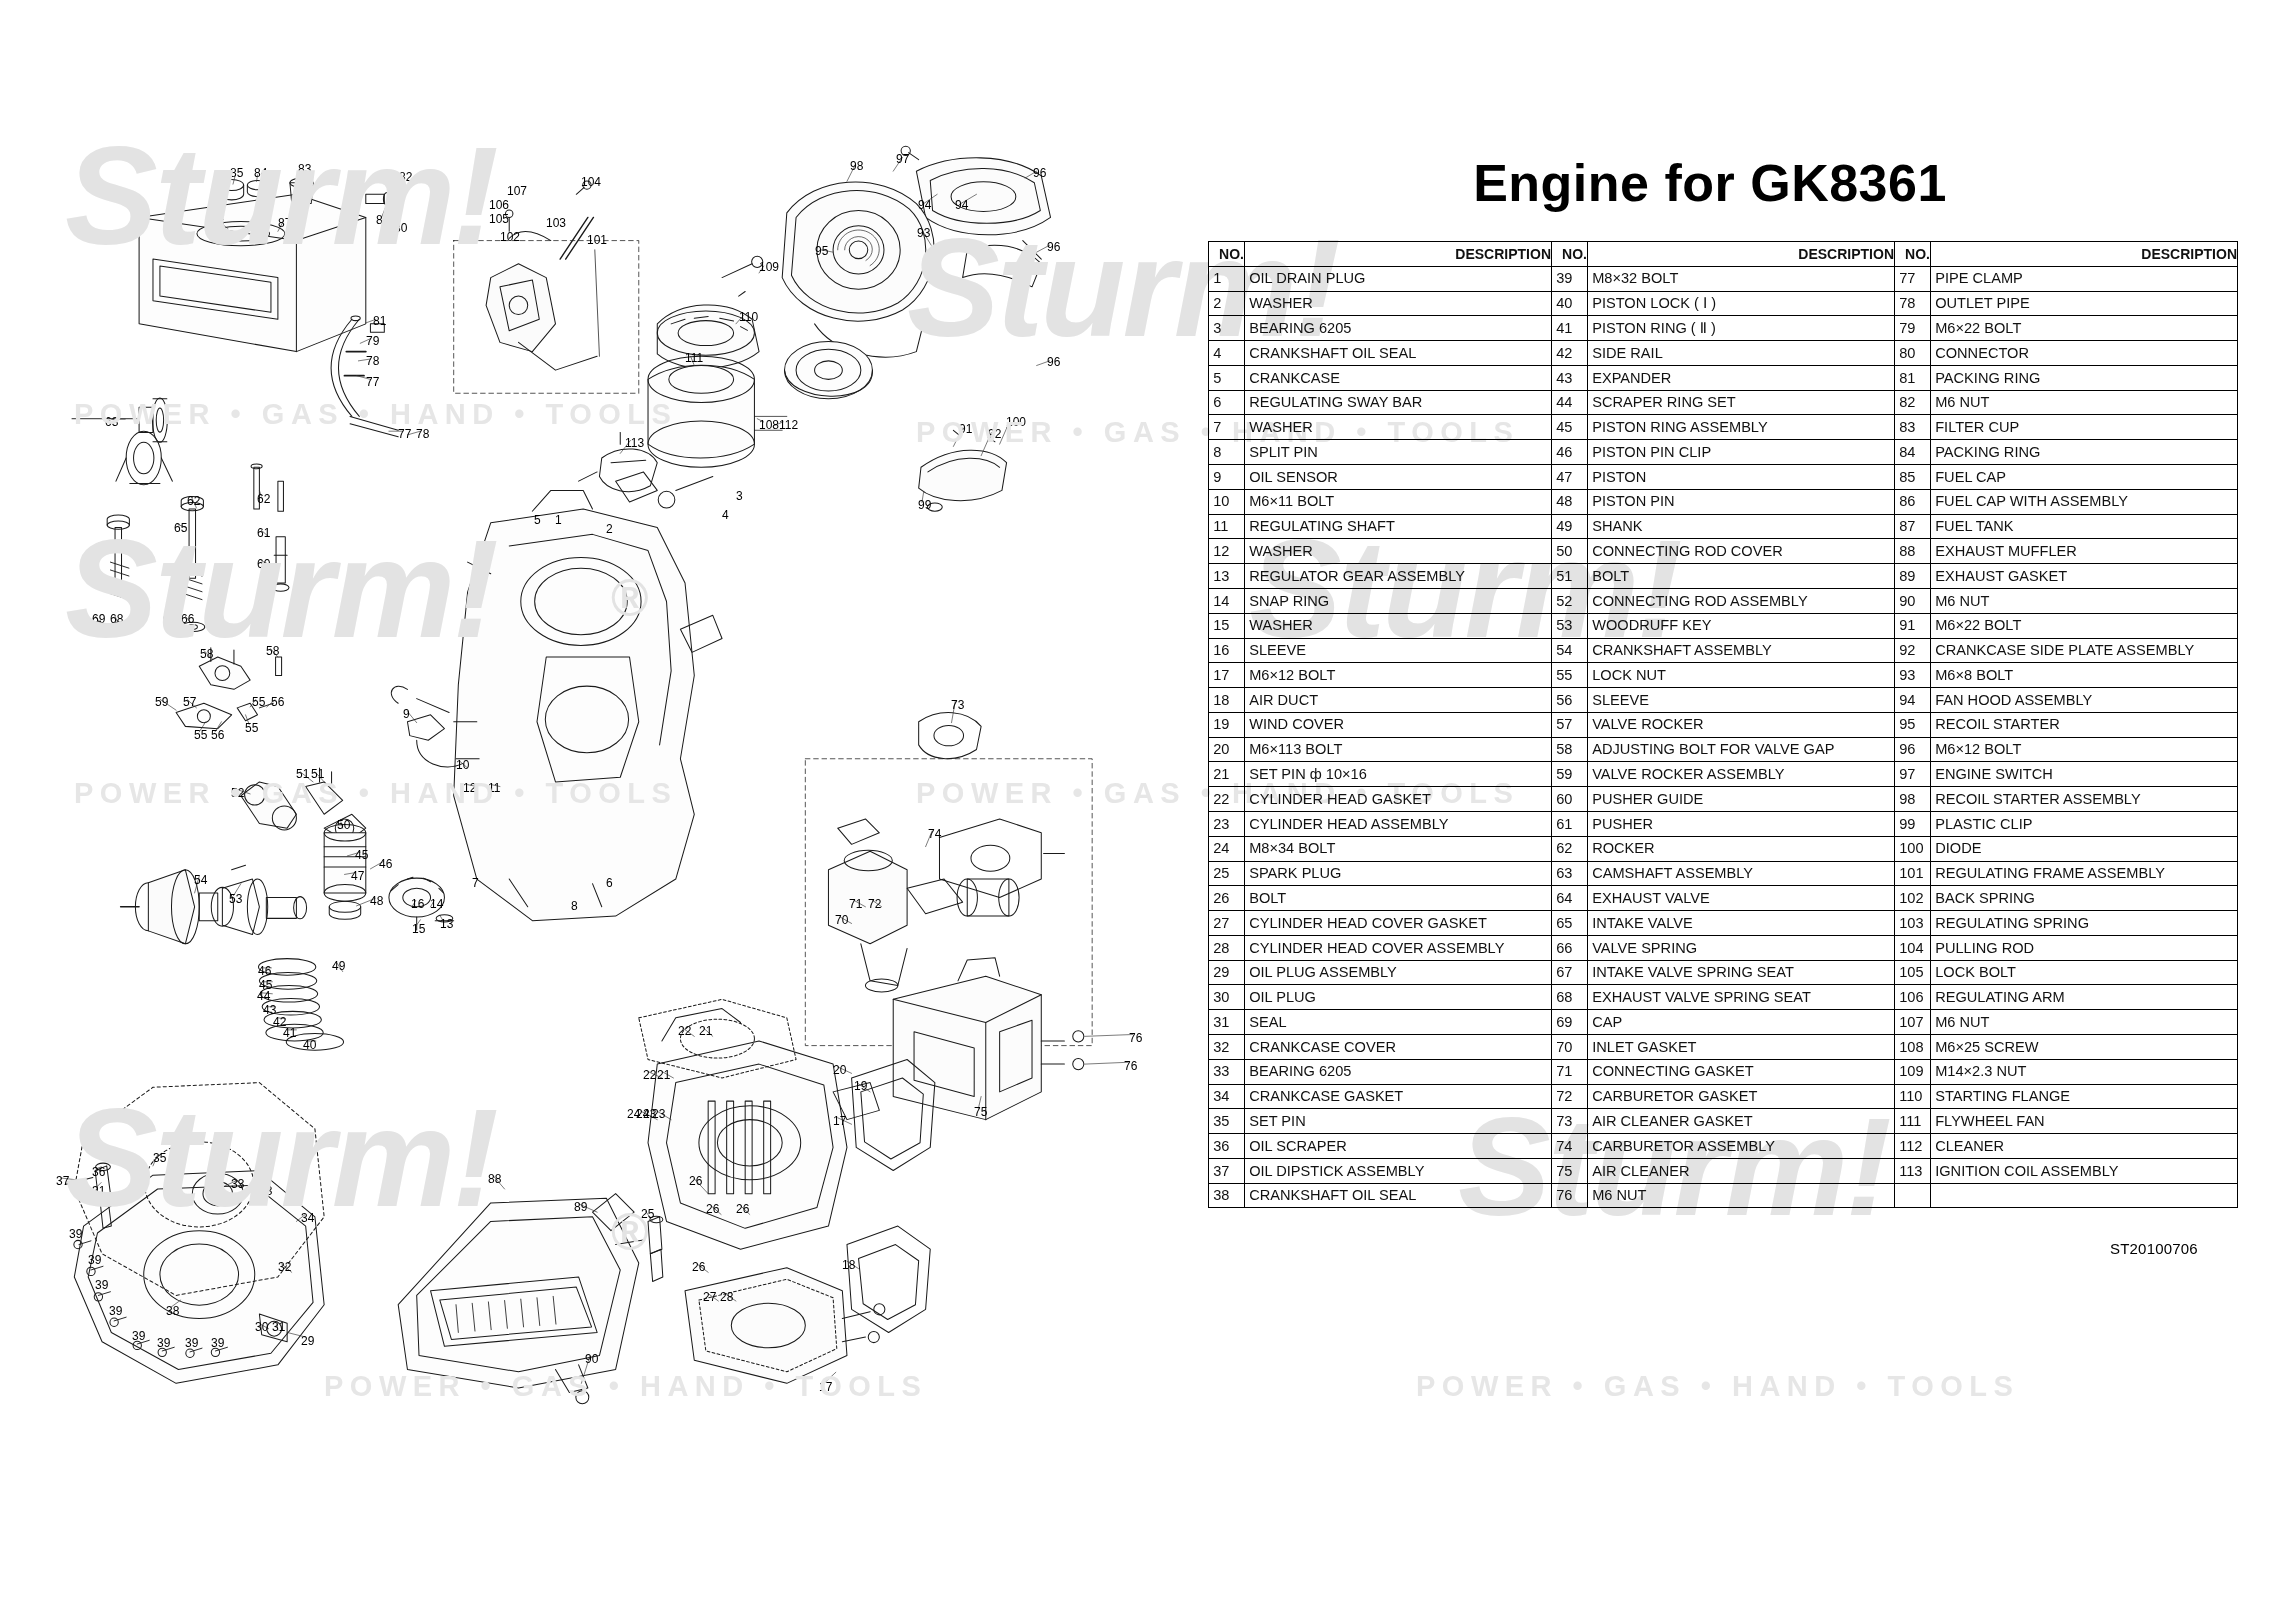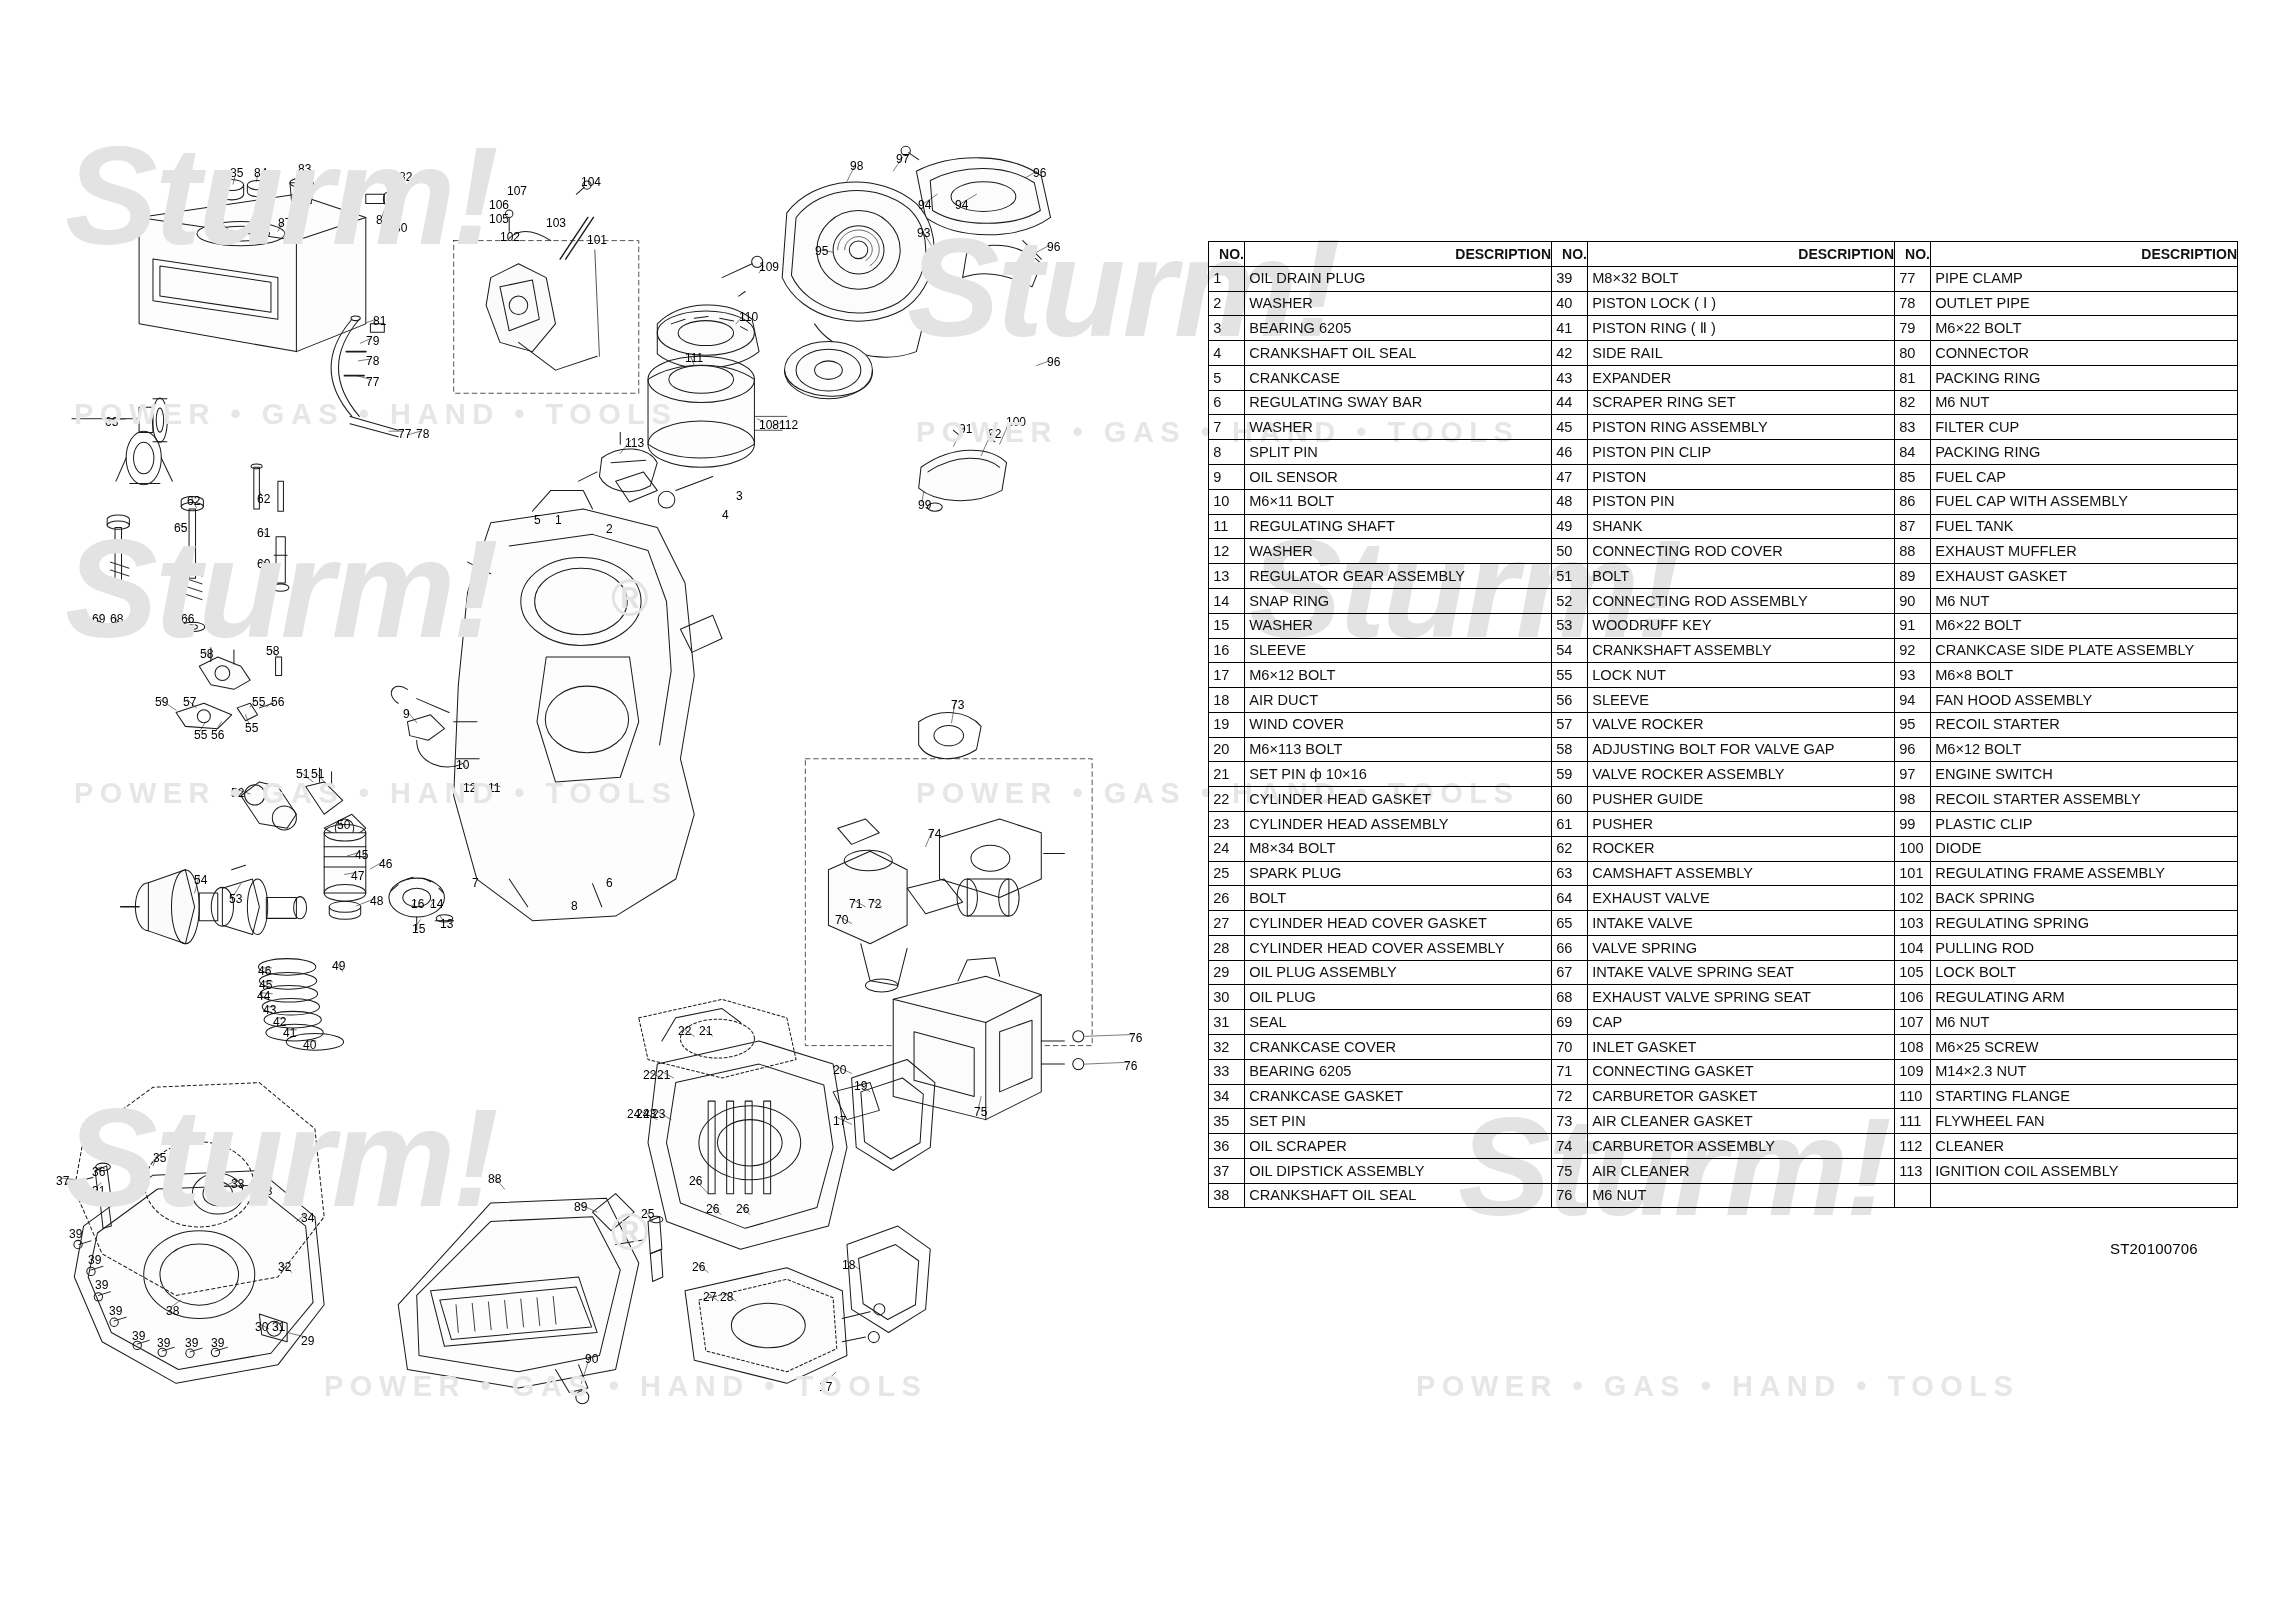--- a/index.html
+++ b/index.html
@@ -775,20 +775,21 @@
   <div class="wm wm-sub" style="left:324px; top:1370px;">POWER • GAS • HAND • TOOLS</div>
 
   <div class="wm wm-word" style="left:907px; top:208px;">Sturm!</div>
   <div class="wm wm-sub" style="left:916px; top:416px;">POWER • GAS • HAND • TOOLS</div>
   <div class="wm wm-word" style="left:1249px; top:509px;">Sturm!</div>
   <div class="wm wm-sub" style="left:916px; top:777px;">POWER • GAS • HAND • TOOLS</div>
   <div class="wm wm-word" style="left:1458px; top:1087px;">Sturm!</div>
   <div class="wm wm-sub" style="left:1416px; top:1370px;">POWER • GAS • HAND • TOOLS</div>
 
   <div class="right">
+    <div class="title">Engine for GK8361</div>
 
     <table class="parts-table">
       <colgroup>
         <col class="c-no">
           <col class="c-desc">
         <col class="c-no">
           <col class="c-desc">
         <col class="c-no">
           <col class="c-desc">
       </colgroup>

